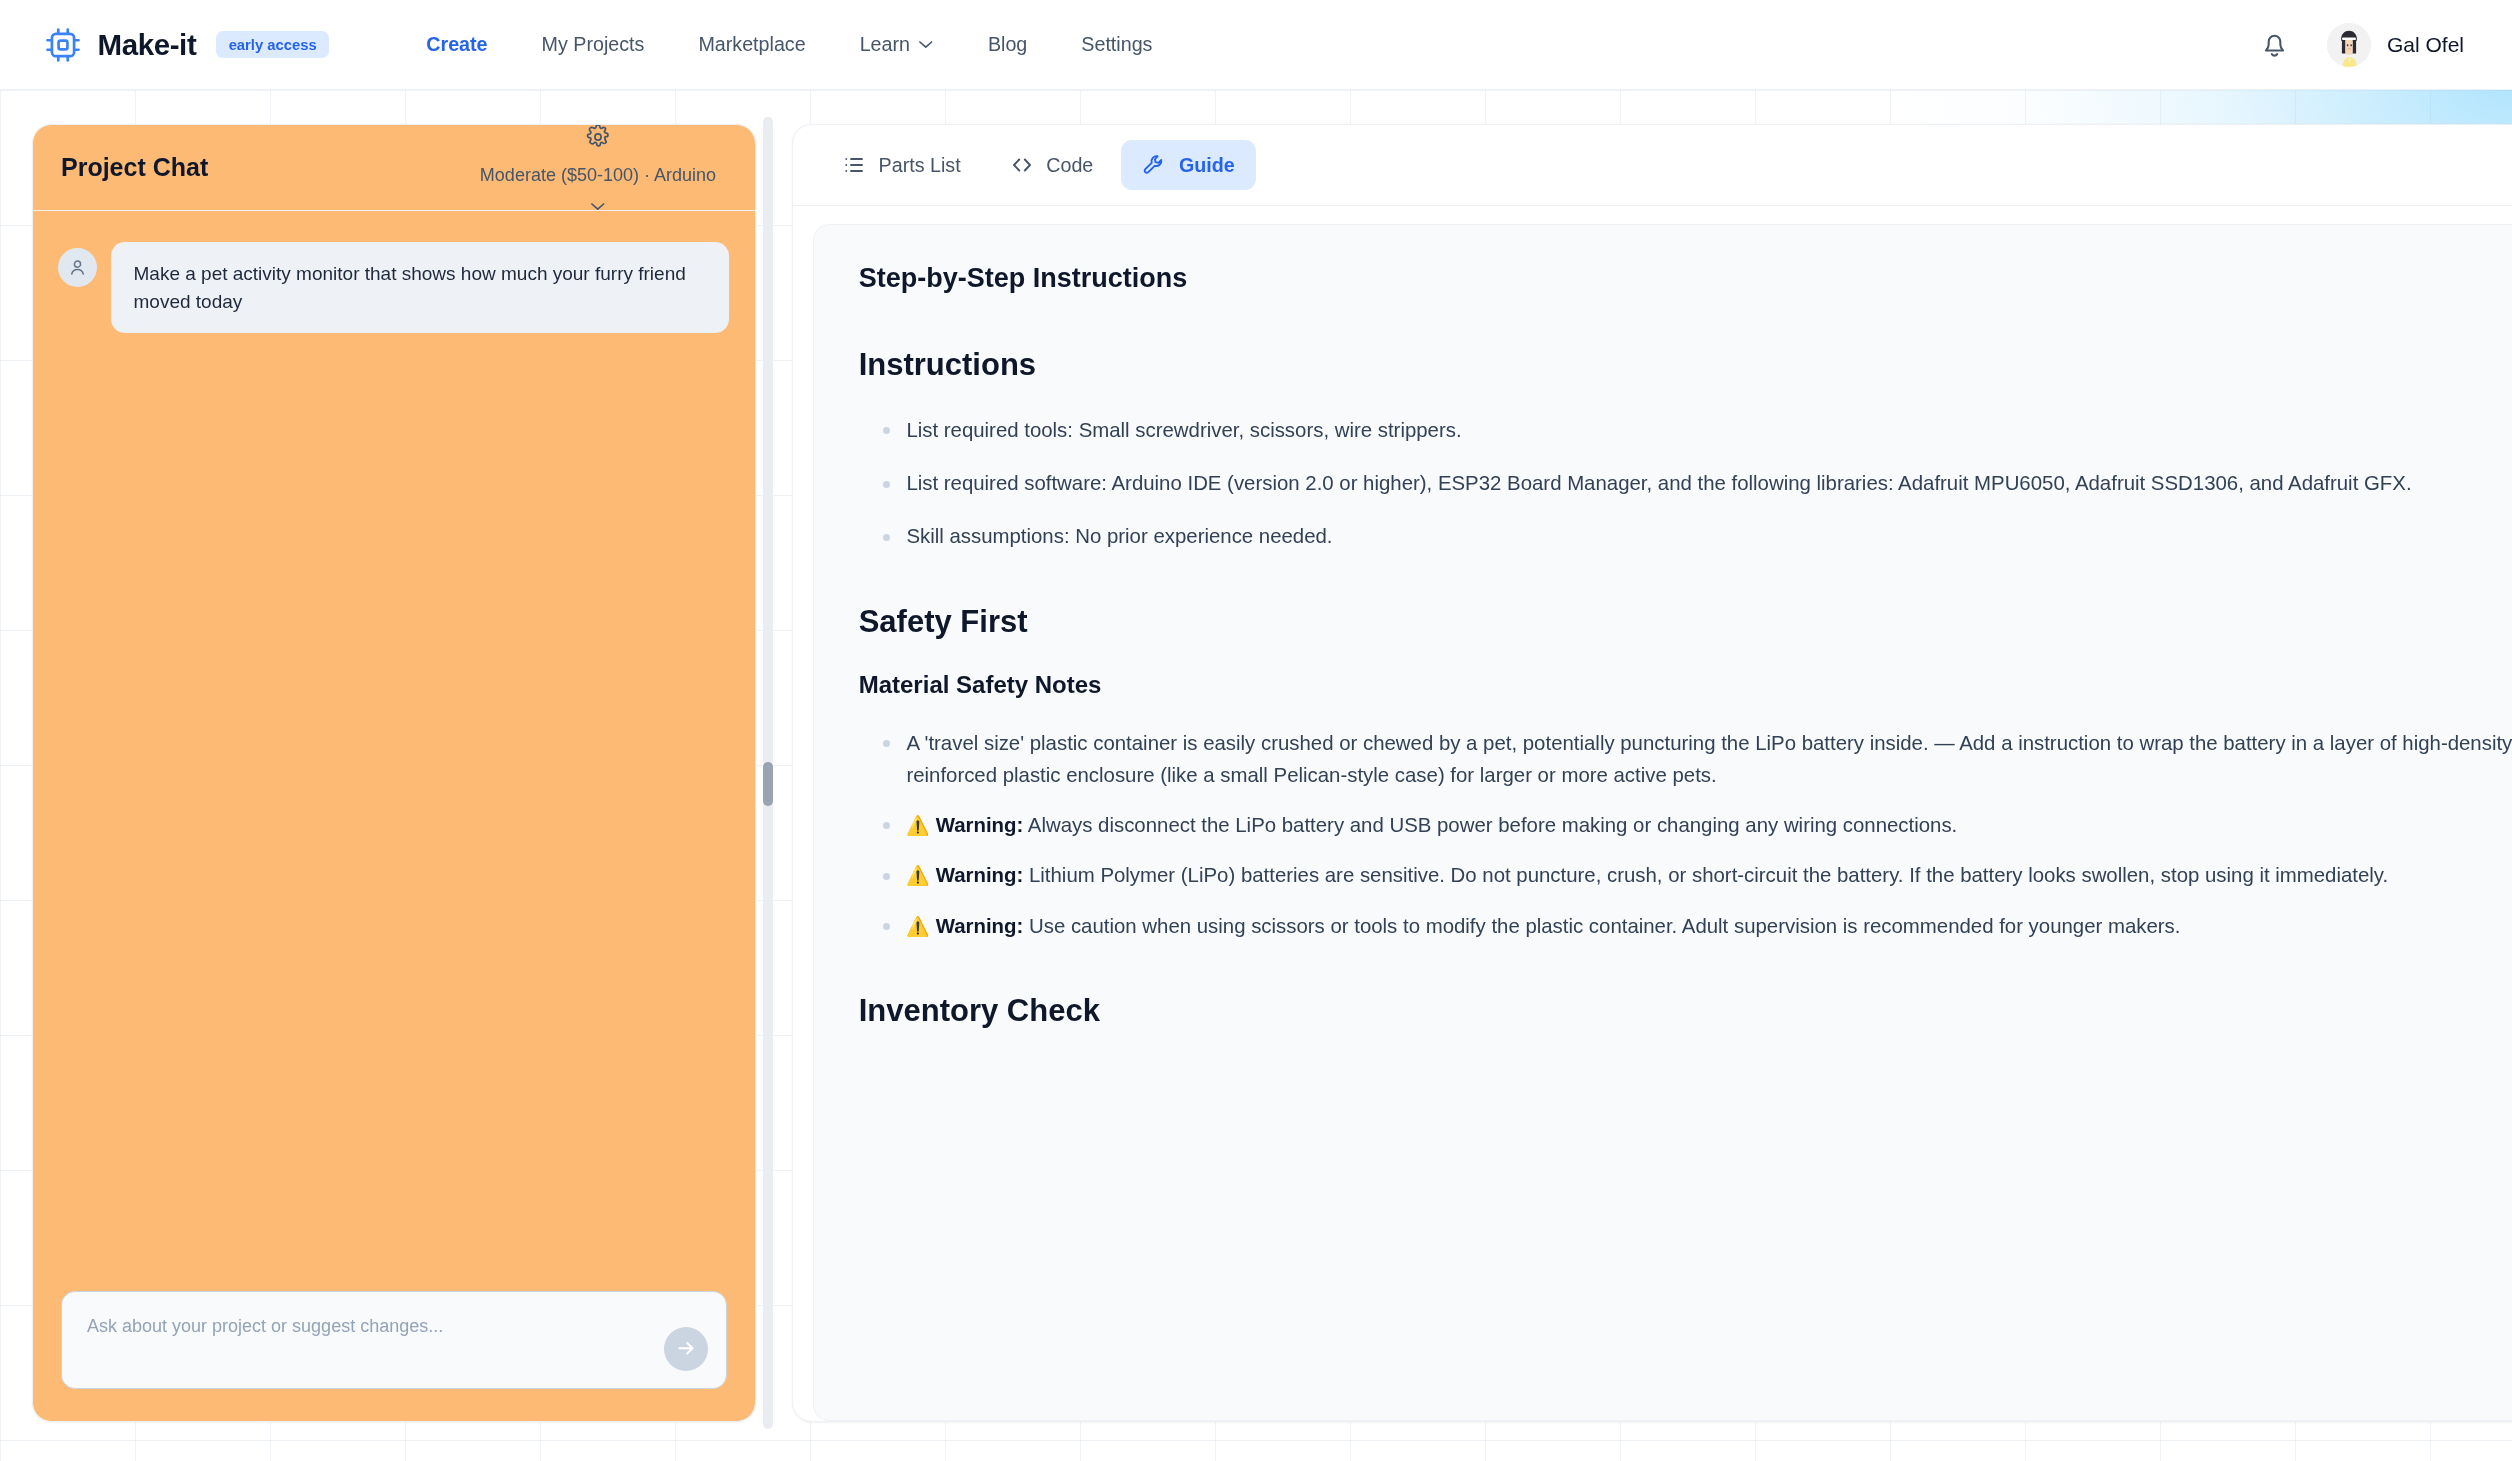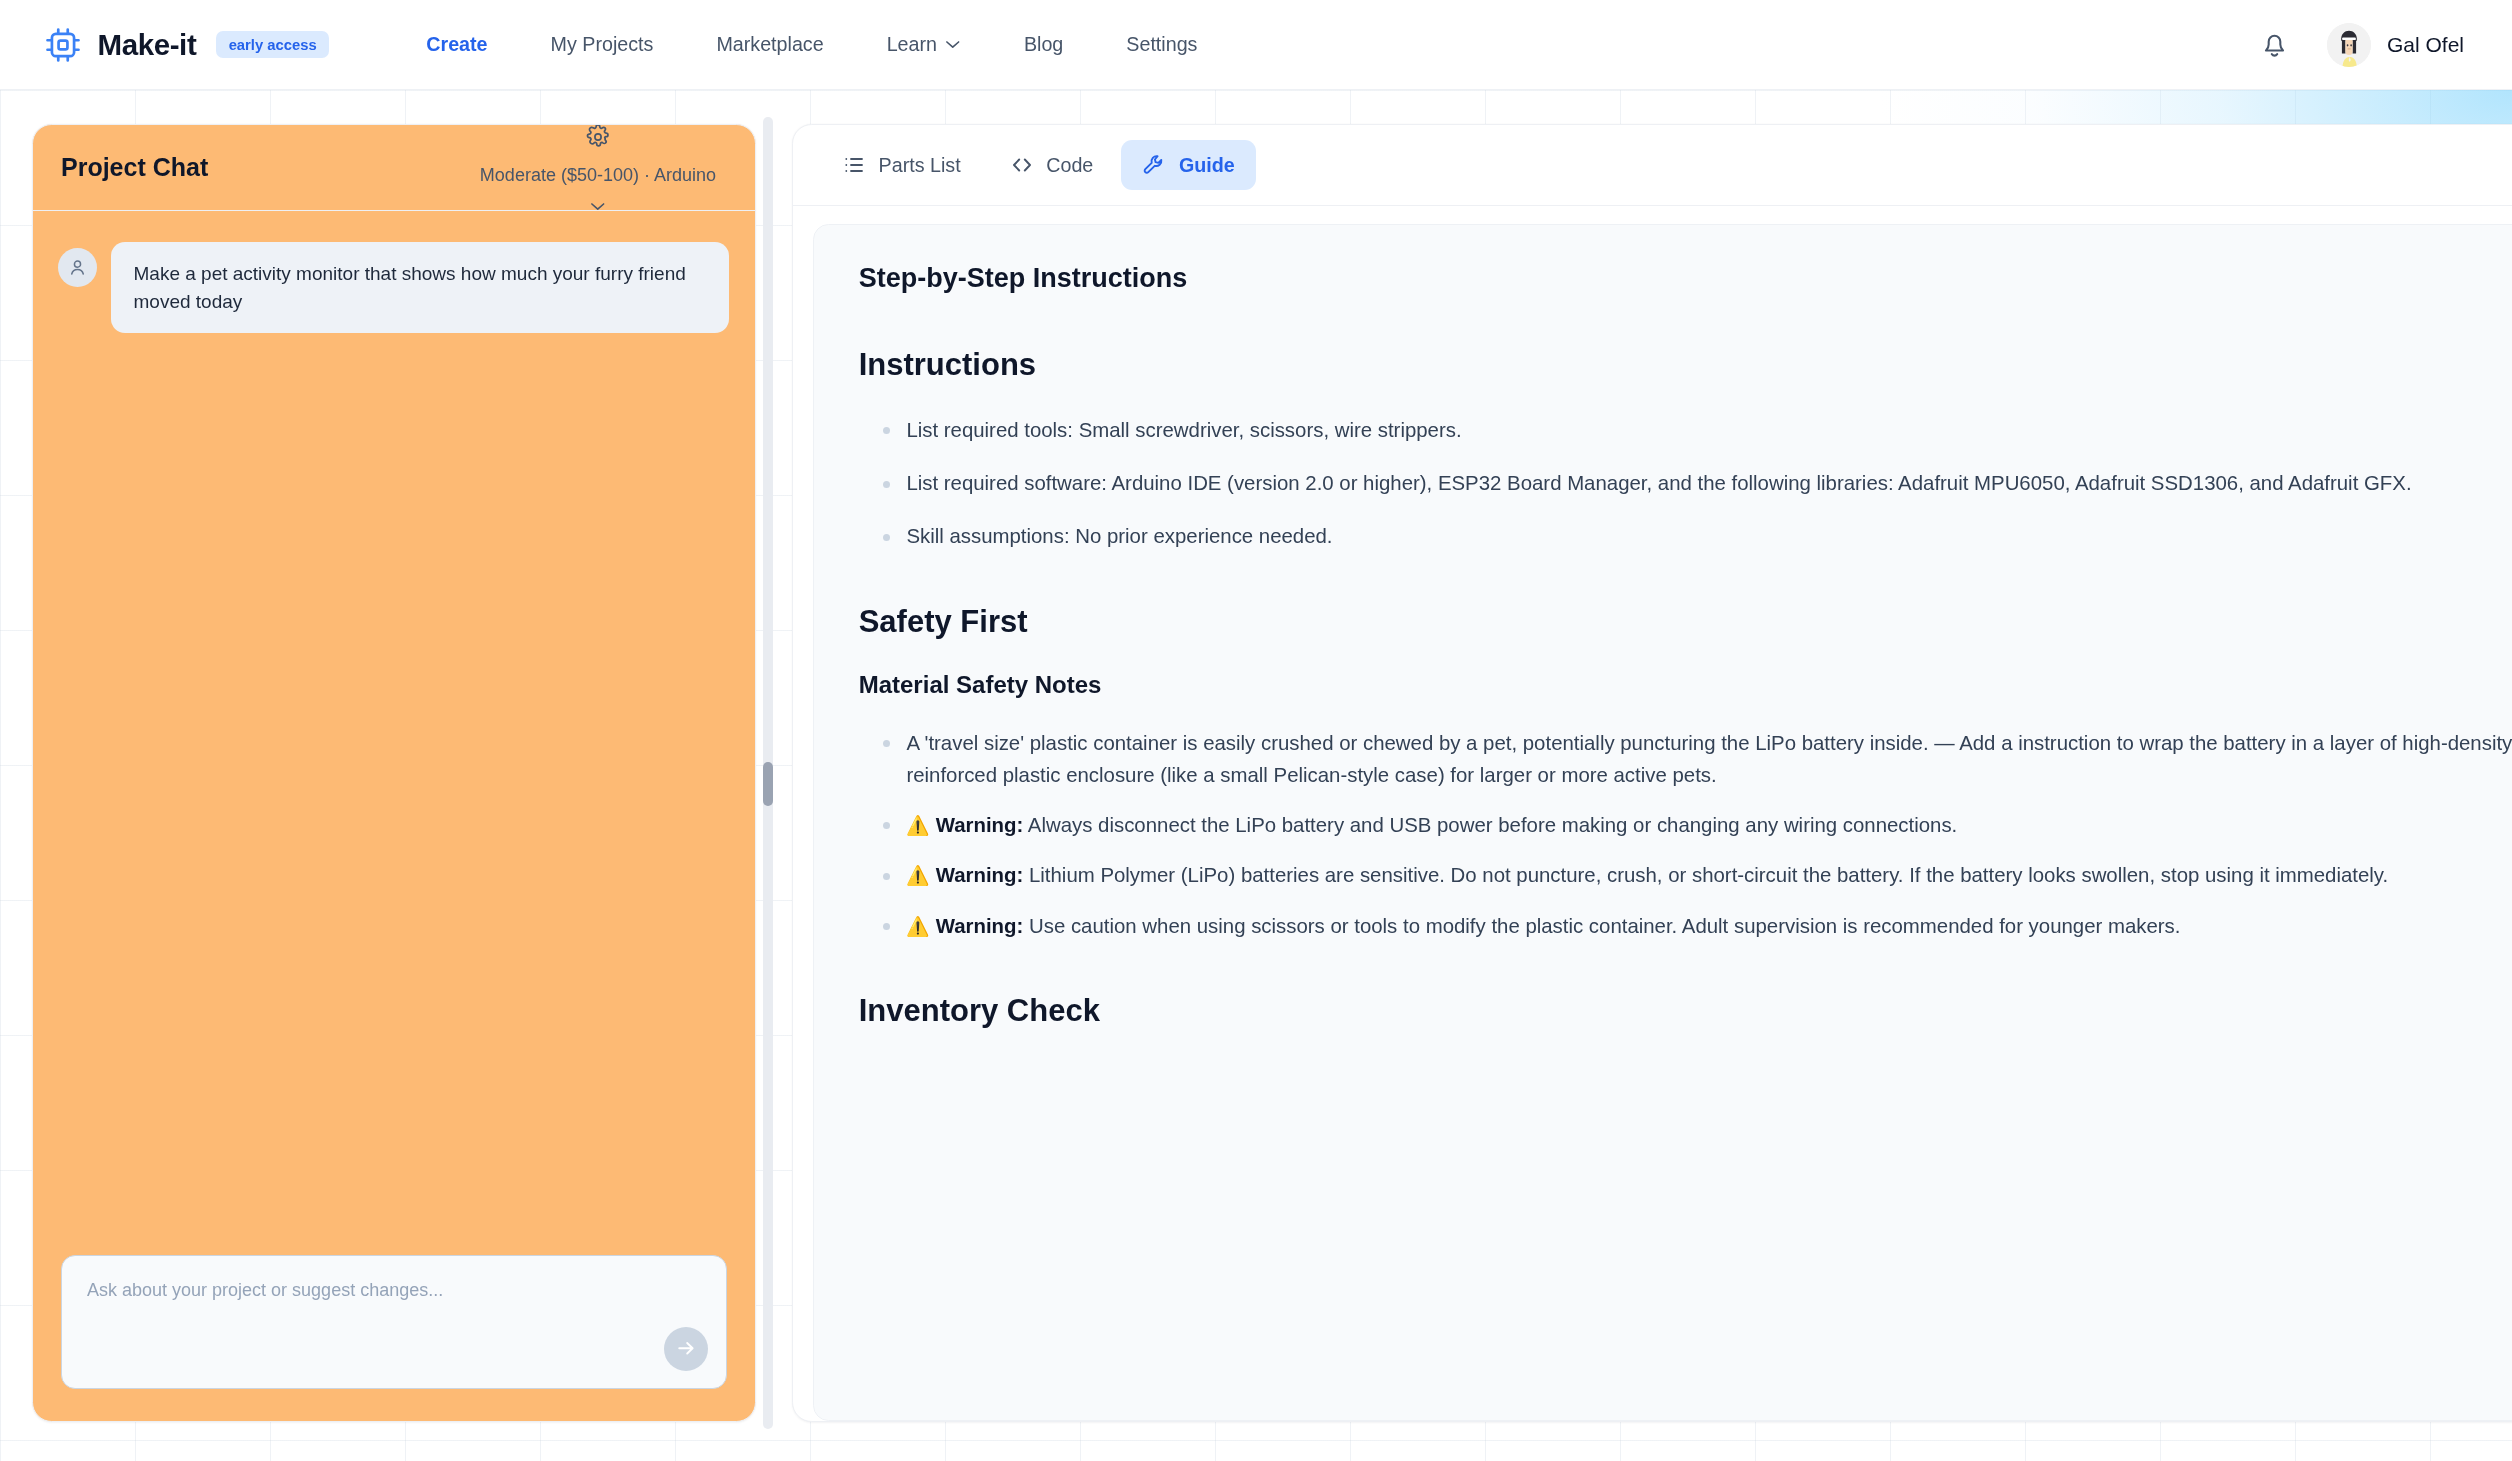--- a/index.html
+++ b/index.html
@@ -56,21 +56,21 @@
   .brand-name {
     font-size: 29.5px; font-weight: 700; color: #0f172a; letter-spacing: -0.4px;
   }
   .early-pill {
     background: #dbeafe; color: #2563eb;
     font-size: 14.8px; font-weight: 600;
     padding: 5.6px 12.6px; border-radius: 7px;
     margin-left: 4.2px;
   }
   .nav-links {
-    display: flex; gap: 9px;
+    display: flex; gap: 0;
     margin-left: 70px;
   }
   .nav-link {
     font-size: 19.7px; color: #475569; font-weight: 400;
     padding: 0 27px; cursor: pointer;
     display: flex; align-items: center; gap: 8.4px;
     white-space: nowrap;
   }
   .nav-link.active { color: #2563eb; font-weight: 600; }
   .chev { width: 15.5px; height: 9px; display: block; }
@@ -128,21 +128,21 @@
     font-size: 19px; line-height: 1.46; color: #1e293b;
     max-width: 618px;
   }
 
   .chat-foot { flex: 0 0 auto; padding: 19.7px 28px 32px 28px; }
   .composer {
     position: relative;
     background: #f8fafc;
     border: 0.7px solid #cbd5e1;
     border-radius: 14px;
-    height: 134px;
+    height: 98px;
     padding: 24px 25px;
     cursor: text;
   }
   .composer-ph { font-size: 18px; color: #94a3b8; }
   .send-btn {
     position: absolute; right: 18px; bottom: 17px;
     width: 44px; height: 44px; border-radius: 50%;
     background: #cbd5e1;
     display: flex; align-items: center; justify-content: center;
     cursor: pointer;

